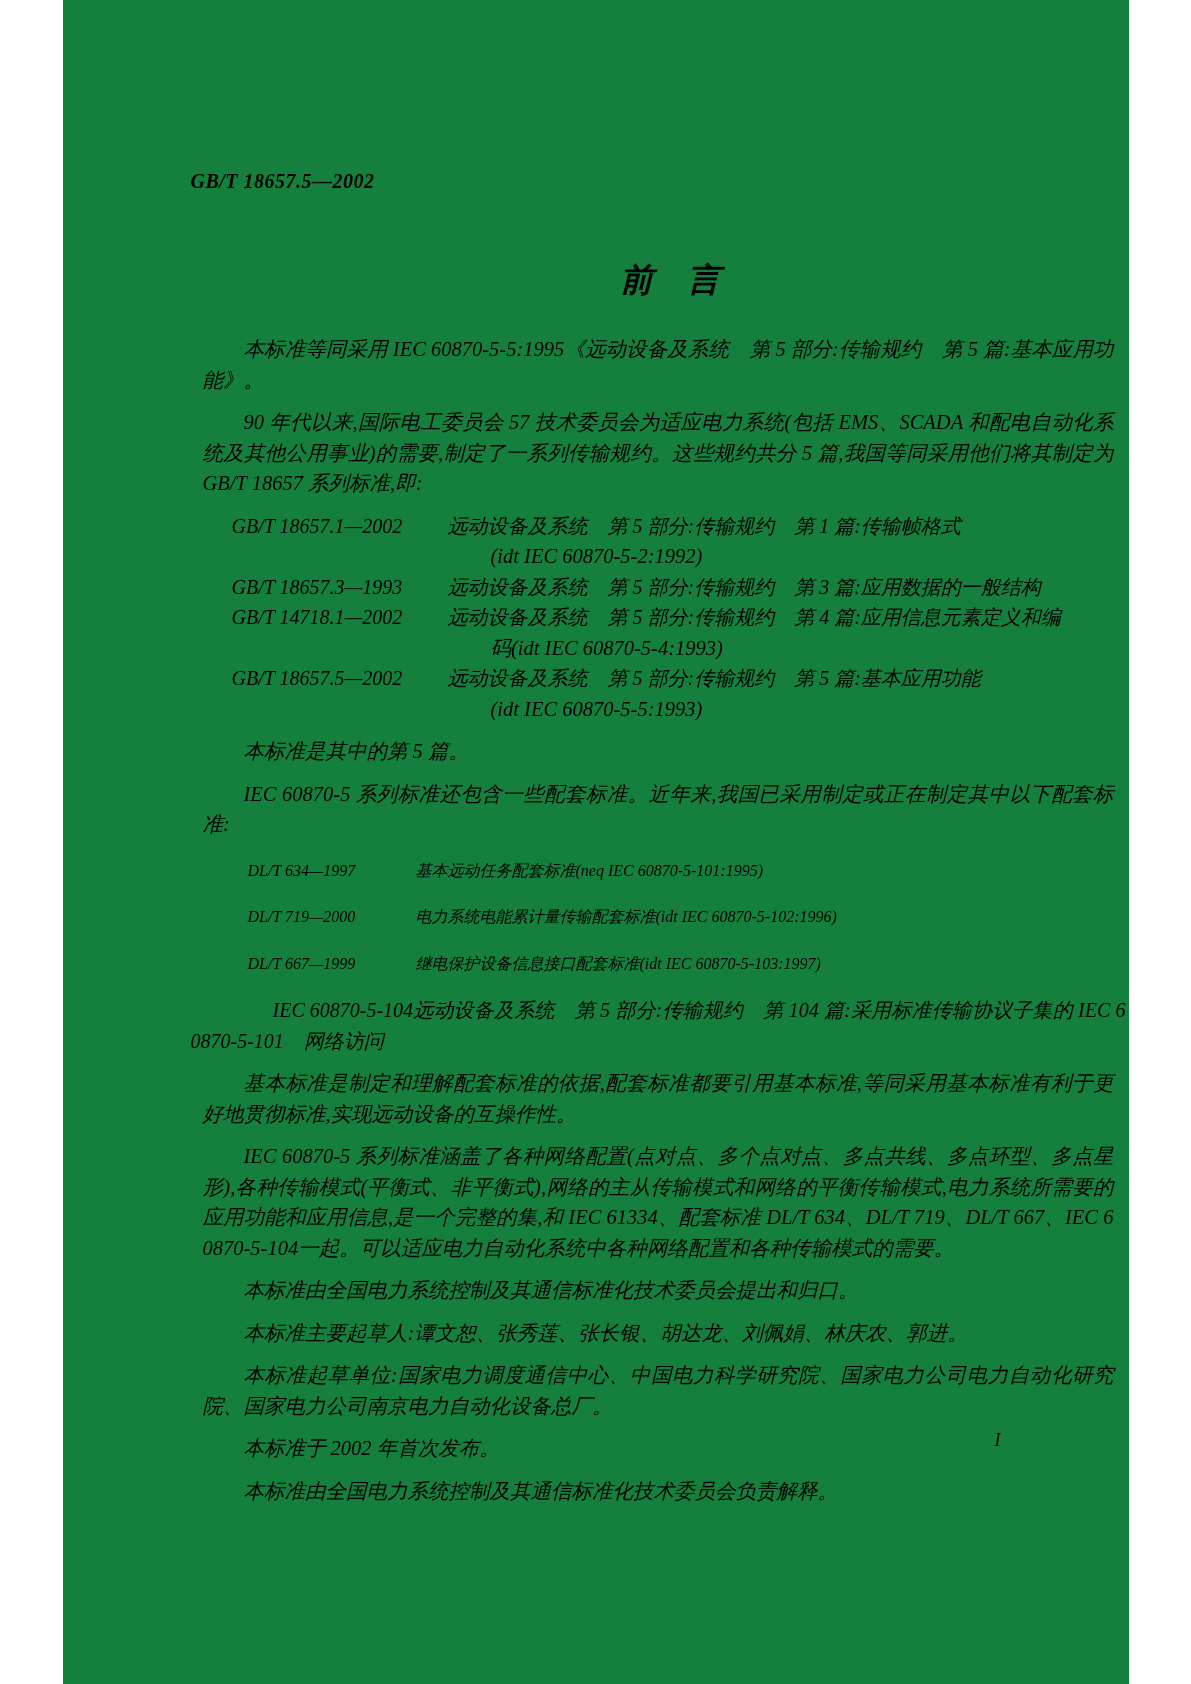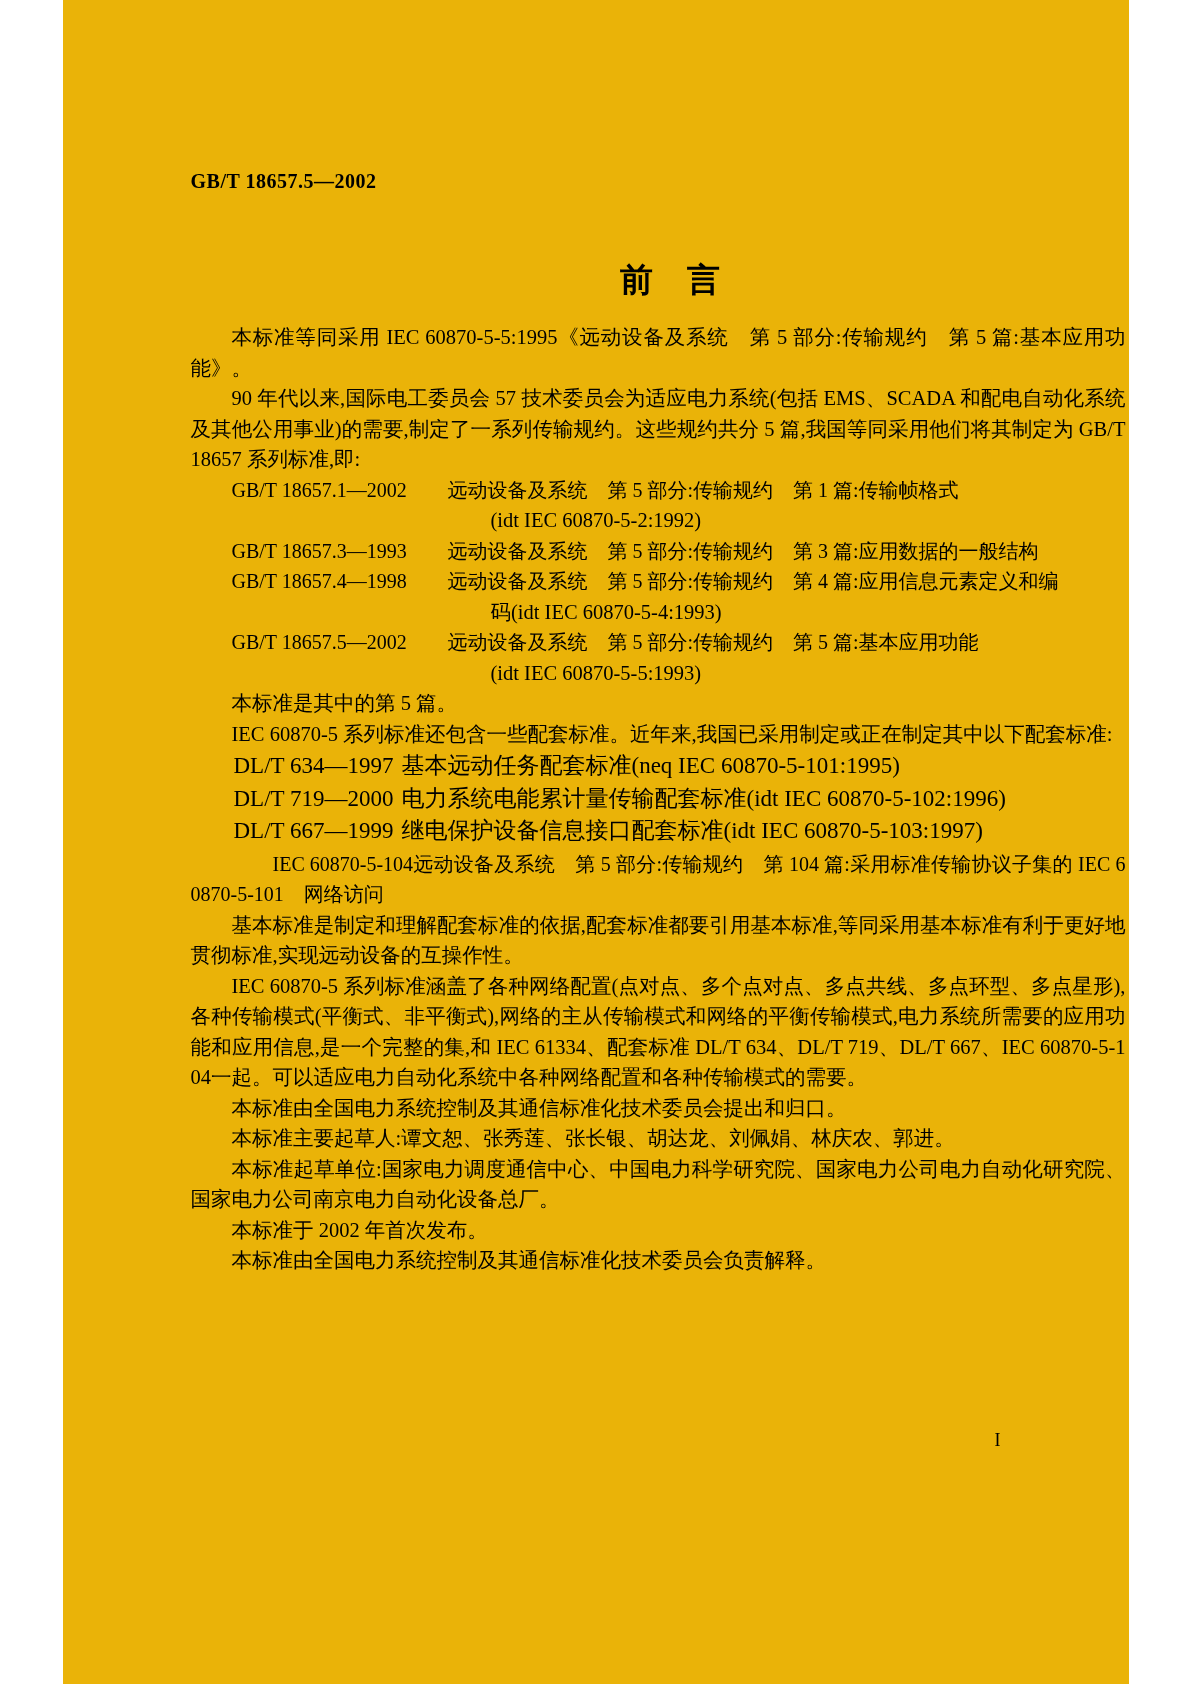--- a/index.html
+++ b/index.html
@@ -4,25 +4,26 @@
 <style>
   html, body {
     margin: 0;
     padding: 0;
     background: #ffffff;
   }
   .page {
     position: relative;
     width: 1066px;
     height: 1684px;
-    background: #eab308;
+    background: #15803d;
     margin: 0 auto;
     overflow: hidden;
     font-family: "Liberation Serif", "DejaVu Serif", serif;
     color: #000000;
+    font-style: italic;
   }
   
   .doc-header {
     position: absolute;
     left: 128px;
     top: 170px;
     font-family: "Liberation Serif", "DejaVu Serif", serif;
     font-size: 20px;
     font-weight: bold;
     letter-spacing: 0.5px;
@@ -42,21 +43,21 @@
     font-family: "Liberation Serif", "DejaVu Serif", serif;
   }
   
   .body-block {
     position: absolute;
     left: 128px;
     top: 322px;
     width: 935px;
   }
   p.para {
-    margin: 0;
+    margin: 12px;
     font-size: 20.5px;
     line-height: 30.5px;
     text-align: justify;
     text-justify: inter-ideograph;
     text-indent: 41px;
     word-break: break-all;
   }
   
   .std-entry {
     margin: 0;
@@ -75,22 +76,22 @@
     width: 20px;
   }
   .std-sub {
     margin: 0;
     font-size: 20.5px;
     line-height: 30.5px;
     padding-left: 300px;
     white-space: nowrap;
   }
   .dl-entry {
-    margin: 2px;
-    font-size: 23px;
+    margin: 16px;
+    font-size: 16px;
     line-height: 30.5px;
     padding-left: 41px;
     white-space: nowrap;
   }
   .dl-entry .code {
     display: inline-block;
     min-width: 168px;
   }
   .iec-entry {
     margin: 0;
@@ -134,21 +135,21 @@
         <span class="code">GB/T 18657.1—2002</span><span class="gap"></span><span>远动设备及系统　第 5 部分:传输规约　第 1 篇:传输帧格式</span>
       </div>
 
       <div class="std-sub">(idt IEC 60870-5-2:1992)</div>
 
       <div class="std-entry">
         <span class="code">GB/T 18657.3—1993</span><span class="gap"></span><span>远动设备及系统　第 5 部分:传输规约　第 3 篇:应用数据的一般结构</span>
       </div>
 
       <div class="std-entry">
-        <span class="code">GB/T 18657.4—1998</span><span class="gap"></span><span>远动设备及系统　第 5 部分:传输规约　第 4 篇:应用信息元素定义和编</span>
+        <span class="code">GB/T 14718.1—2002</span><span class="gap"></span><span>远动设备及系统　第 5 部分:传输规约　第 4 篇:应用信息元素定义和编</span>
       </div>
       <div class="std-sub">码(idt IEC 60870-5-4:1993)</div>
 
       <div class="std-entry">
         <span class="code">GB/T 18657.5—2002</span><span class="gap"></span><span>远动设备及系统　第 5 部分:传输规约　第 5 篇:基本应用功能</span>
       </div>
       <div class="std-sub">(idt IEC 60870-5-5:1993)</div>
     </div>
 
     <p class="para">本标准是其中的第 5 篇。</p>

